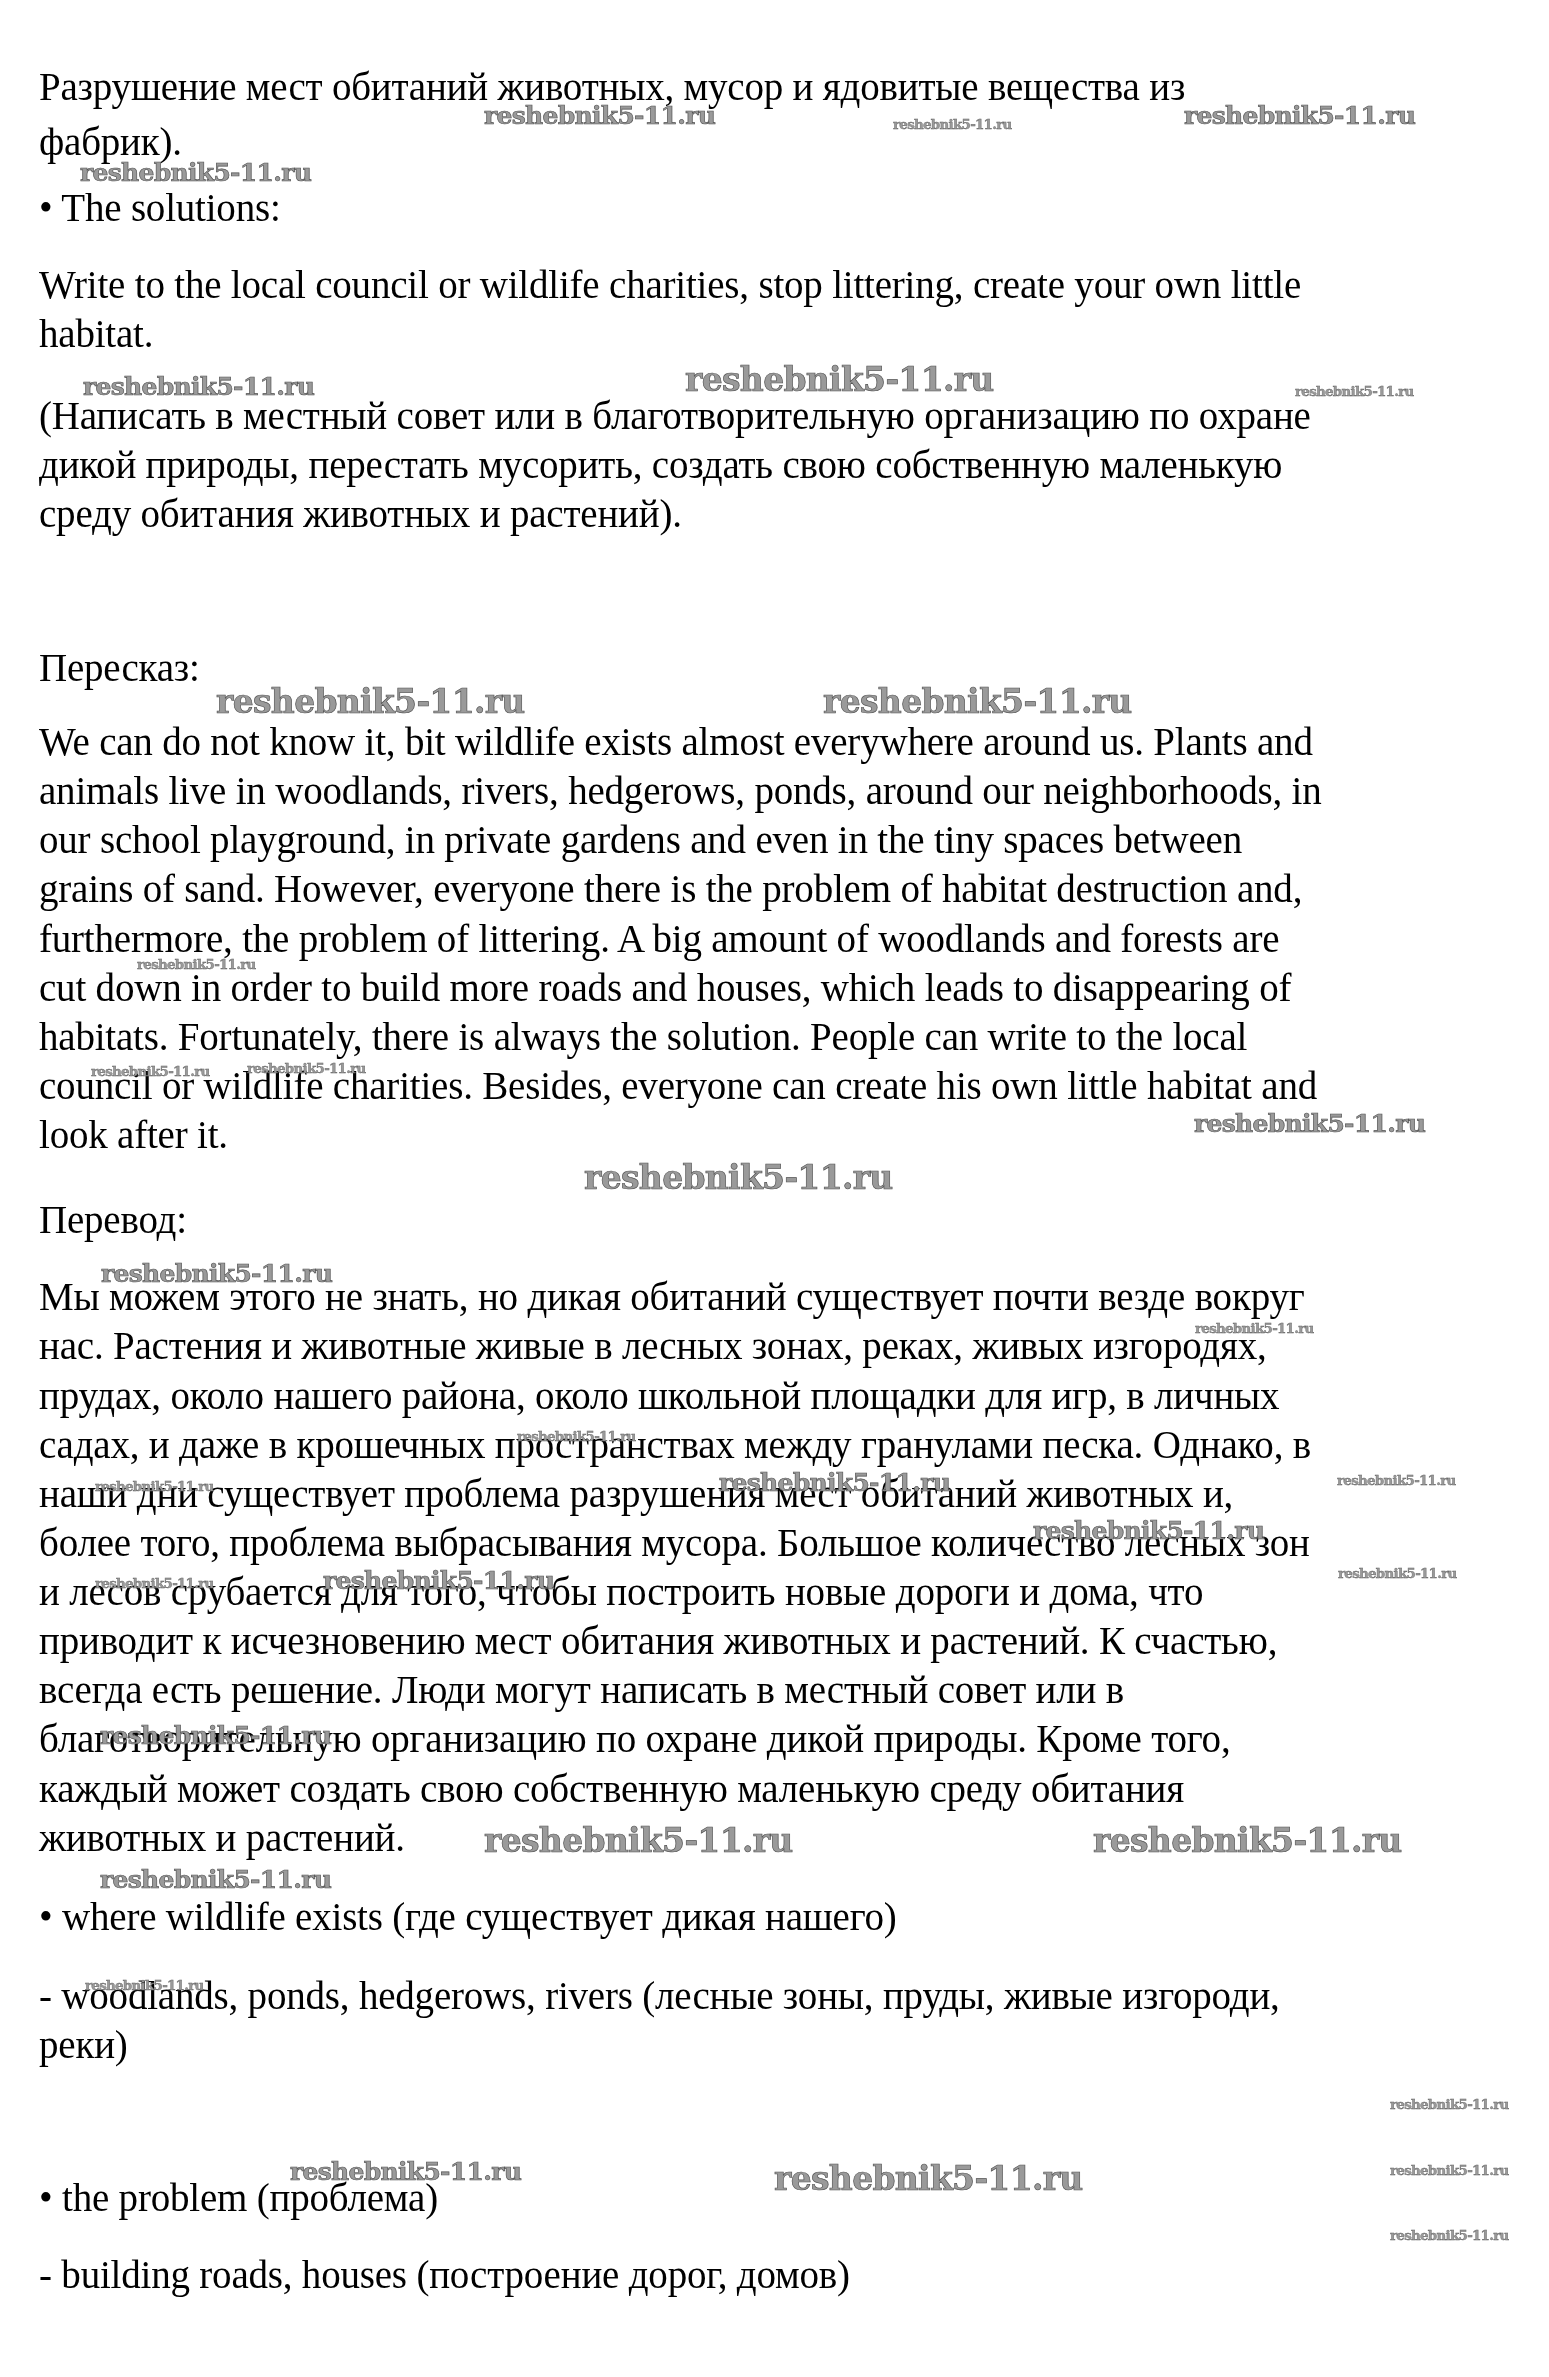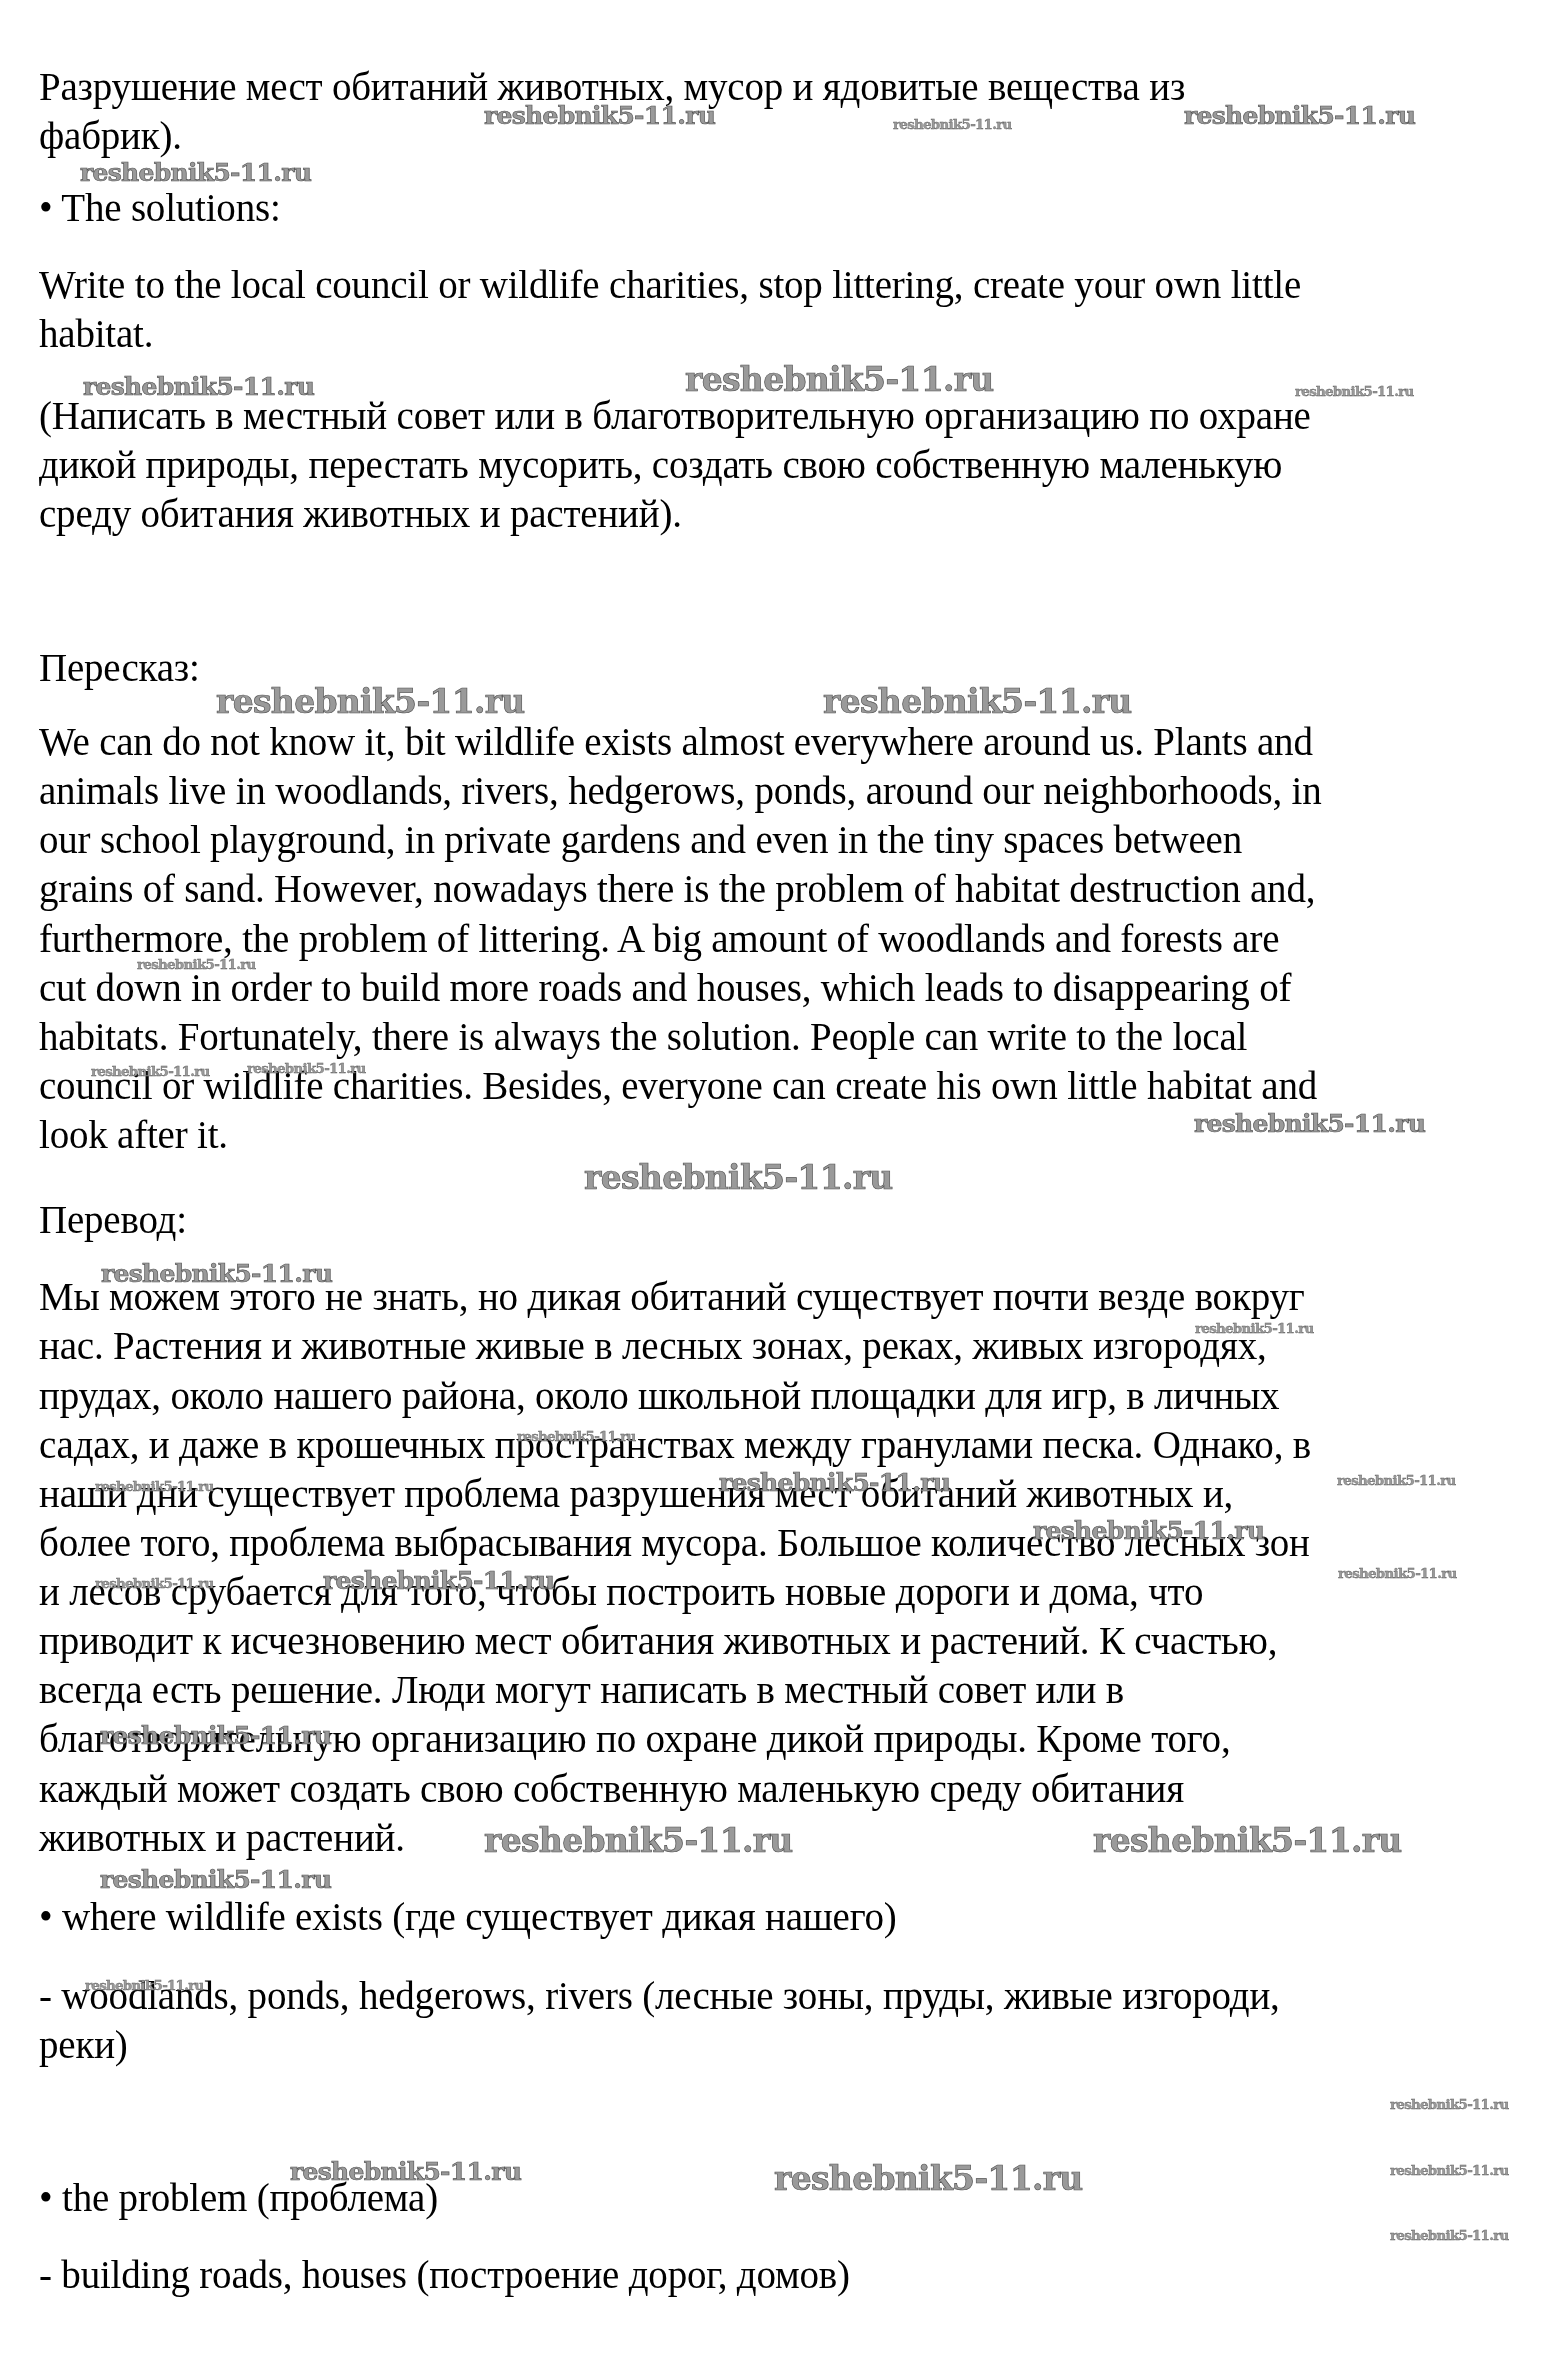--- a/index.html
+++ b/index.html
@@ -27,36 +27,36 @@
     .wm.big { font-size: 33px; }
     .wm.mid { font-size: 25px; }
     .wm.sm { font-size: 13.4px; -webkit-text-stroke: 0.4px #666; }
   </style>
 </head>
 <body>
 
 <div class="page">
 
   <div class="line" style="top:64px">Разрушение мест обитаний животных, мусор и ядовитые вещества из</div>
-  <div class="line" style="top:113px">фабрик).</div>
+  <div class="line" style="top:119px">фабрик).</div>
 
   <div class="line" style="top:185px">• The solutions:</div>
 
   <div class="line" style="top:262px">Write to the local council or wildlife charities, stop littering, create your own little</div>
   <div class="line" style="top:311px">habitat.</div>
 
   <div class="line" style="top:393px">(Написать в местный совет или в благотворительную организацию по охране</div>
   <div class="line" style="top:442px">дикой природы, перестать мусорить, создать свою собственную маленькую</div>
   <div class="line" style="top:491px">среду обитания животных и растений).</div>
 
   <div class="line" style="top:645px">Пересказ:</div>
   <div class="line" style="top:719px">We can do not know it, bit wildlife exists almost everywhere around us. Plants and</div>
   <div class="line" style="top:768px">animals live in woodlands, rivers, hedgerows, ponds, around our neighborhoods, in</div>
   <div class="line" style="top:817px">our school playground, in private gardens and even in the tiny spaces between</div>
-  <div class="line" style="top:866px">grains of sand. However, nowadays there is the problem of habitat destruction and,</div>
+  <div class="line" style="top:866px">grains of sand. However, everyone there is the problem of habitat destruction and,</div>
   <div class="line" style="top:916px">furthermore, the problem of littering. A big amount of woodlands and forests are</div>
   <div class="line" style="top:965px">cut down in order to build more roads and houses, which leads to disappearing of</div>
   <div class="line" style="top:1014px">habitats. Fortunately, there is always the solution. People can write to the local</div>
   <div class="line" style="top:1063px">council or wildlife charities. Besides, everyone can create his own little habitat and</div>
   <div class="line" style="top:1112px">look after it.</div>
 
   <div class="line" style="top:1197px">Перевод:</div>
   <div class="line" style="top:1274px">Мы можем этого не знать, но дикая обитаний существует почти везде вокруг</div>
   <div class="line" style="top:1323px">нас. Растения и животные живые в лесных зонах, реках, живых изгородях,</div>
   <div class="line" style="top:1373px">прудах, около нашего района, около школьной площадки для игр, в личных</div>

